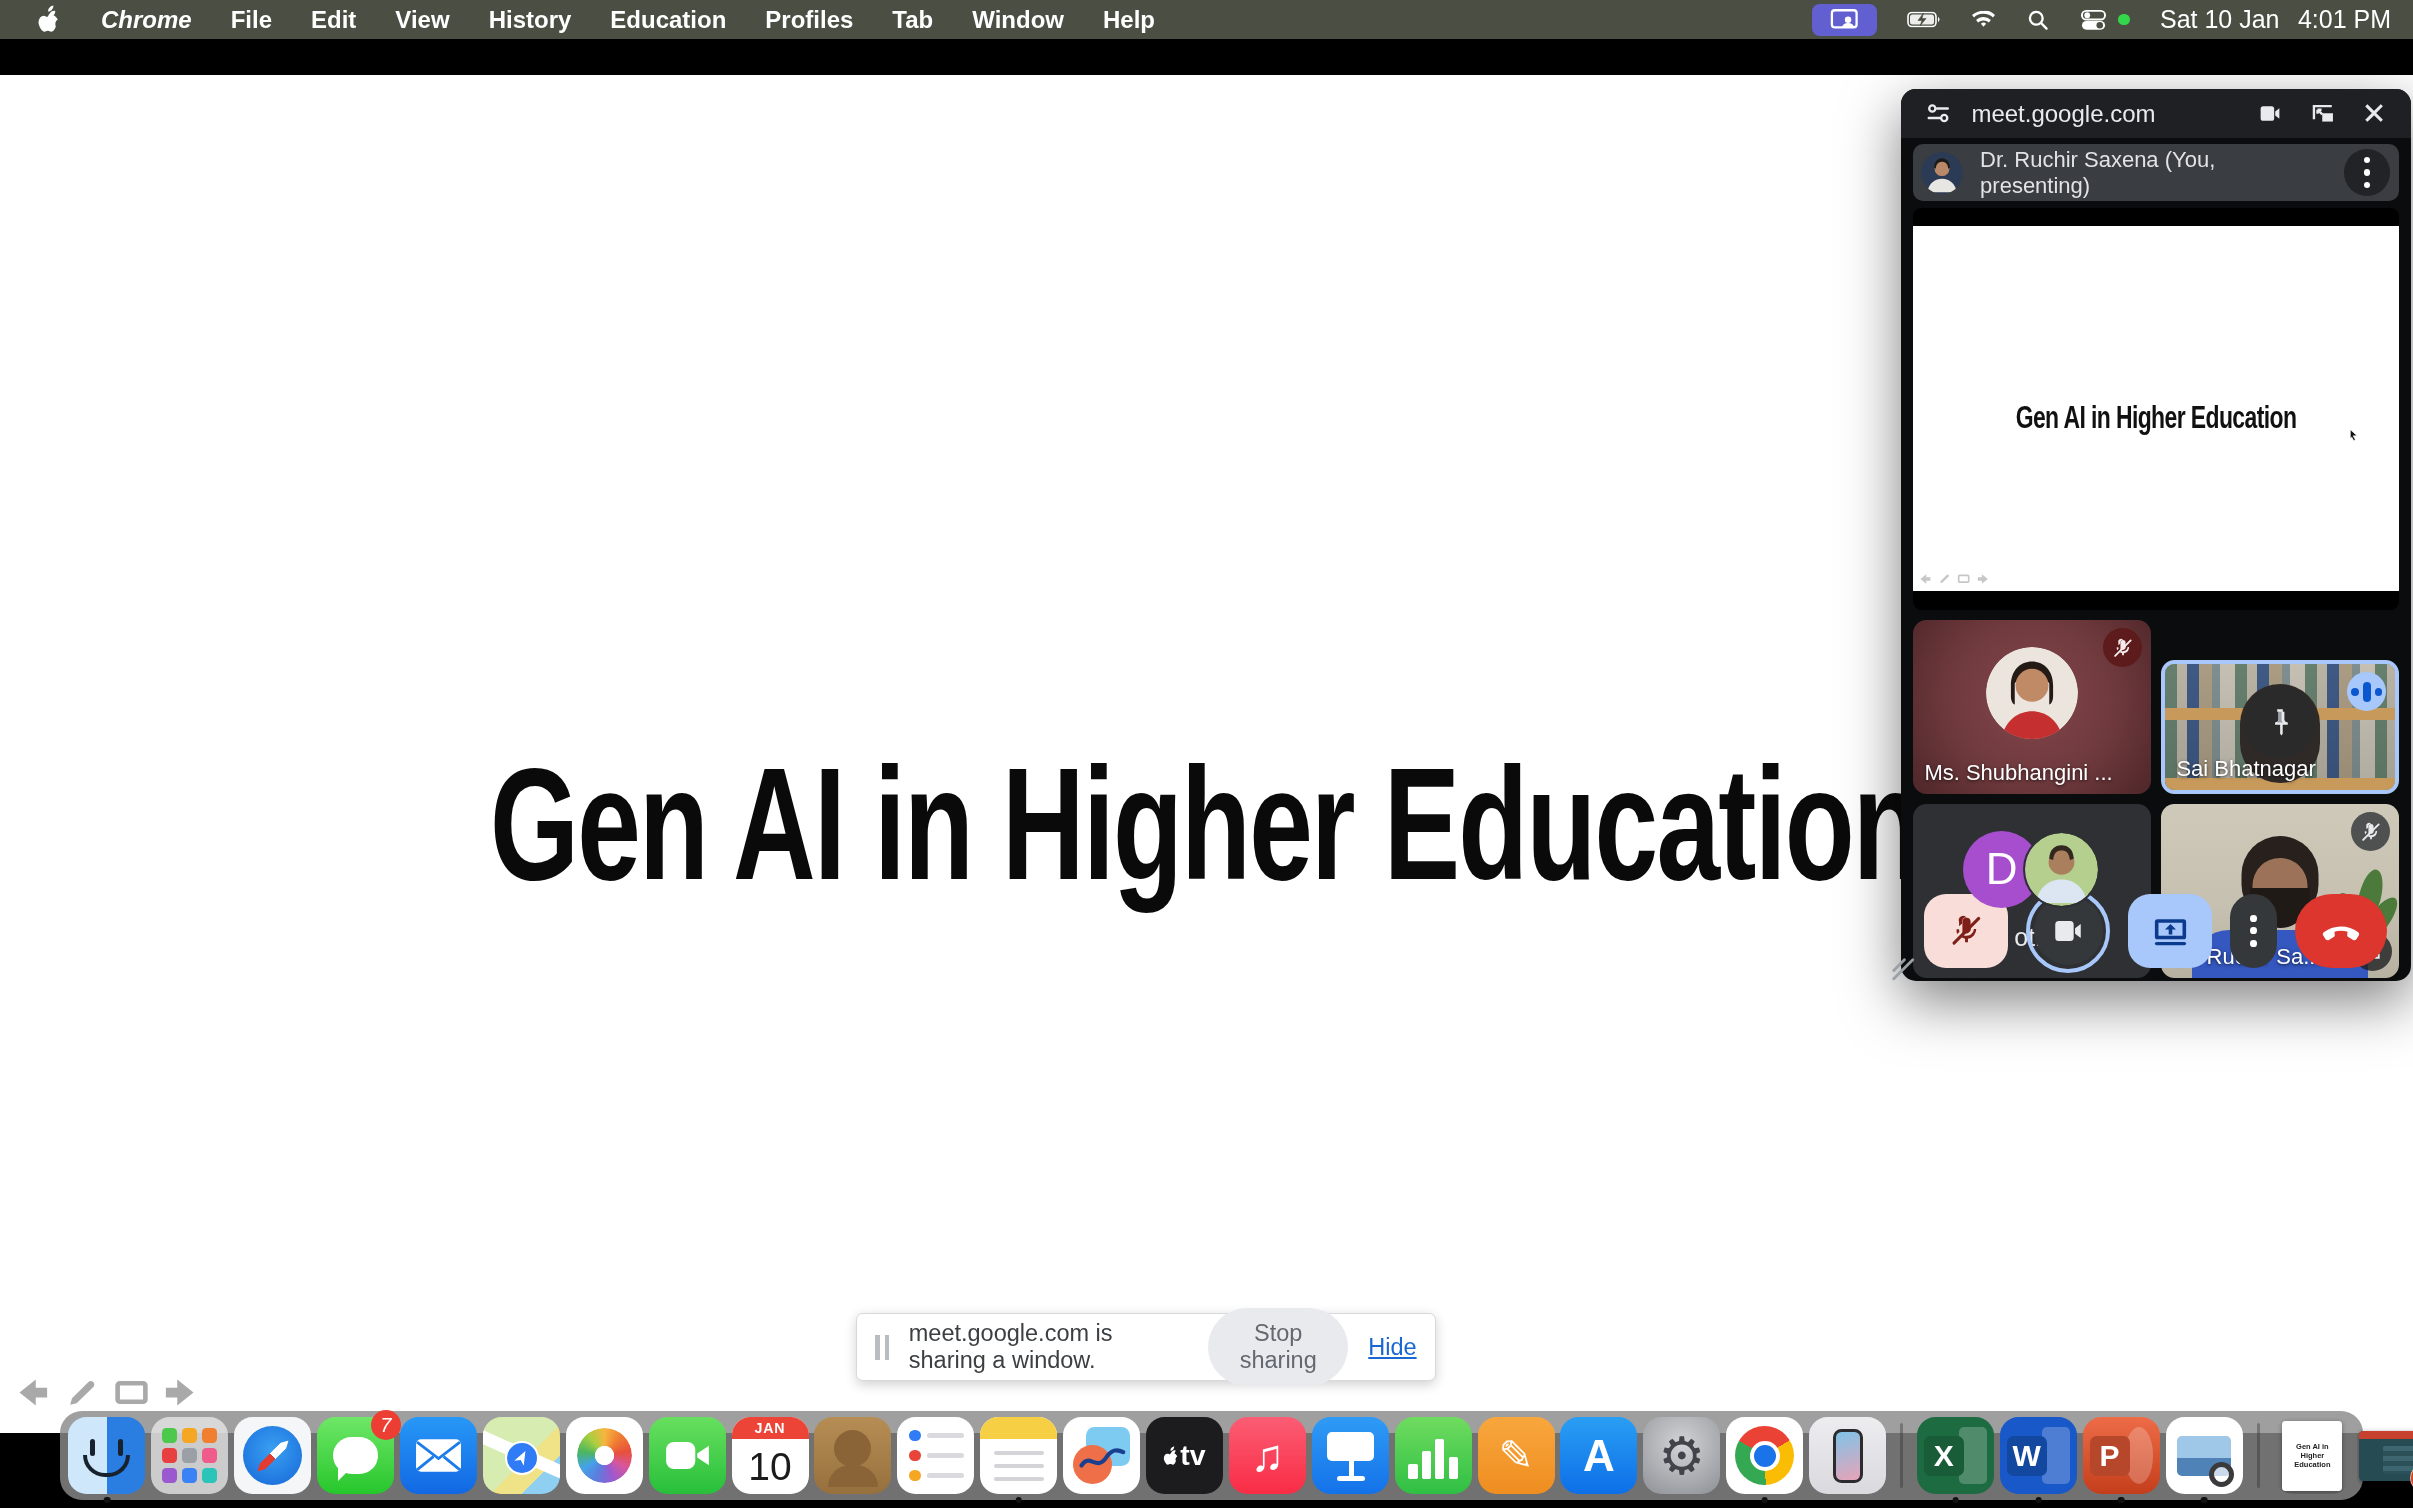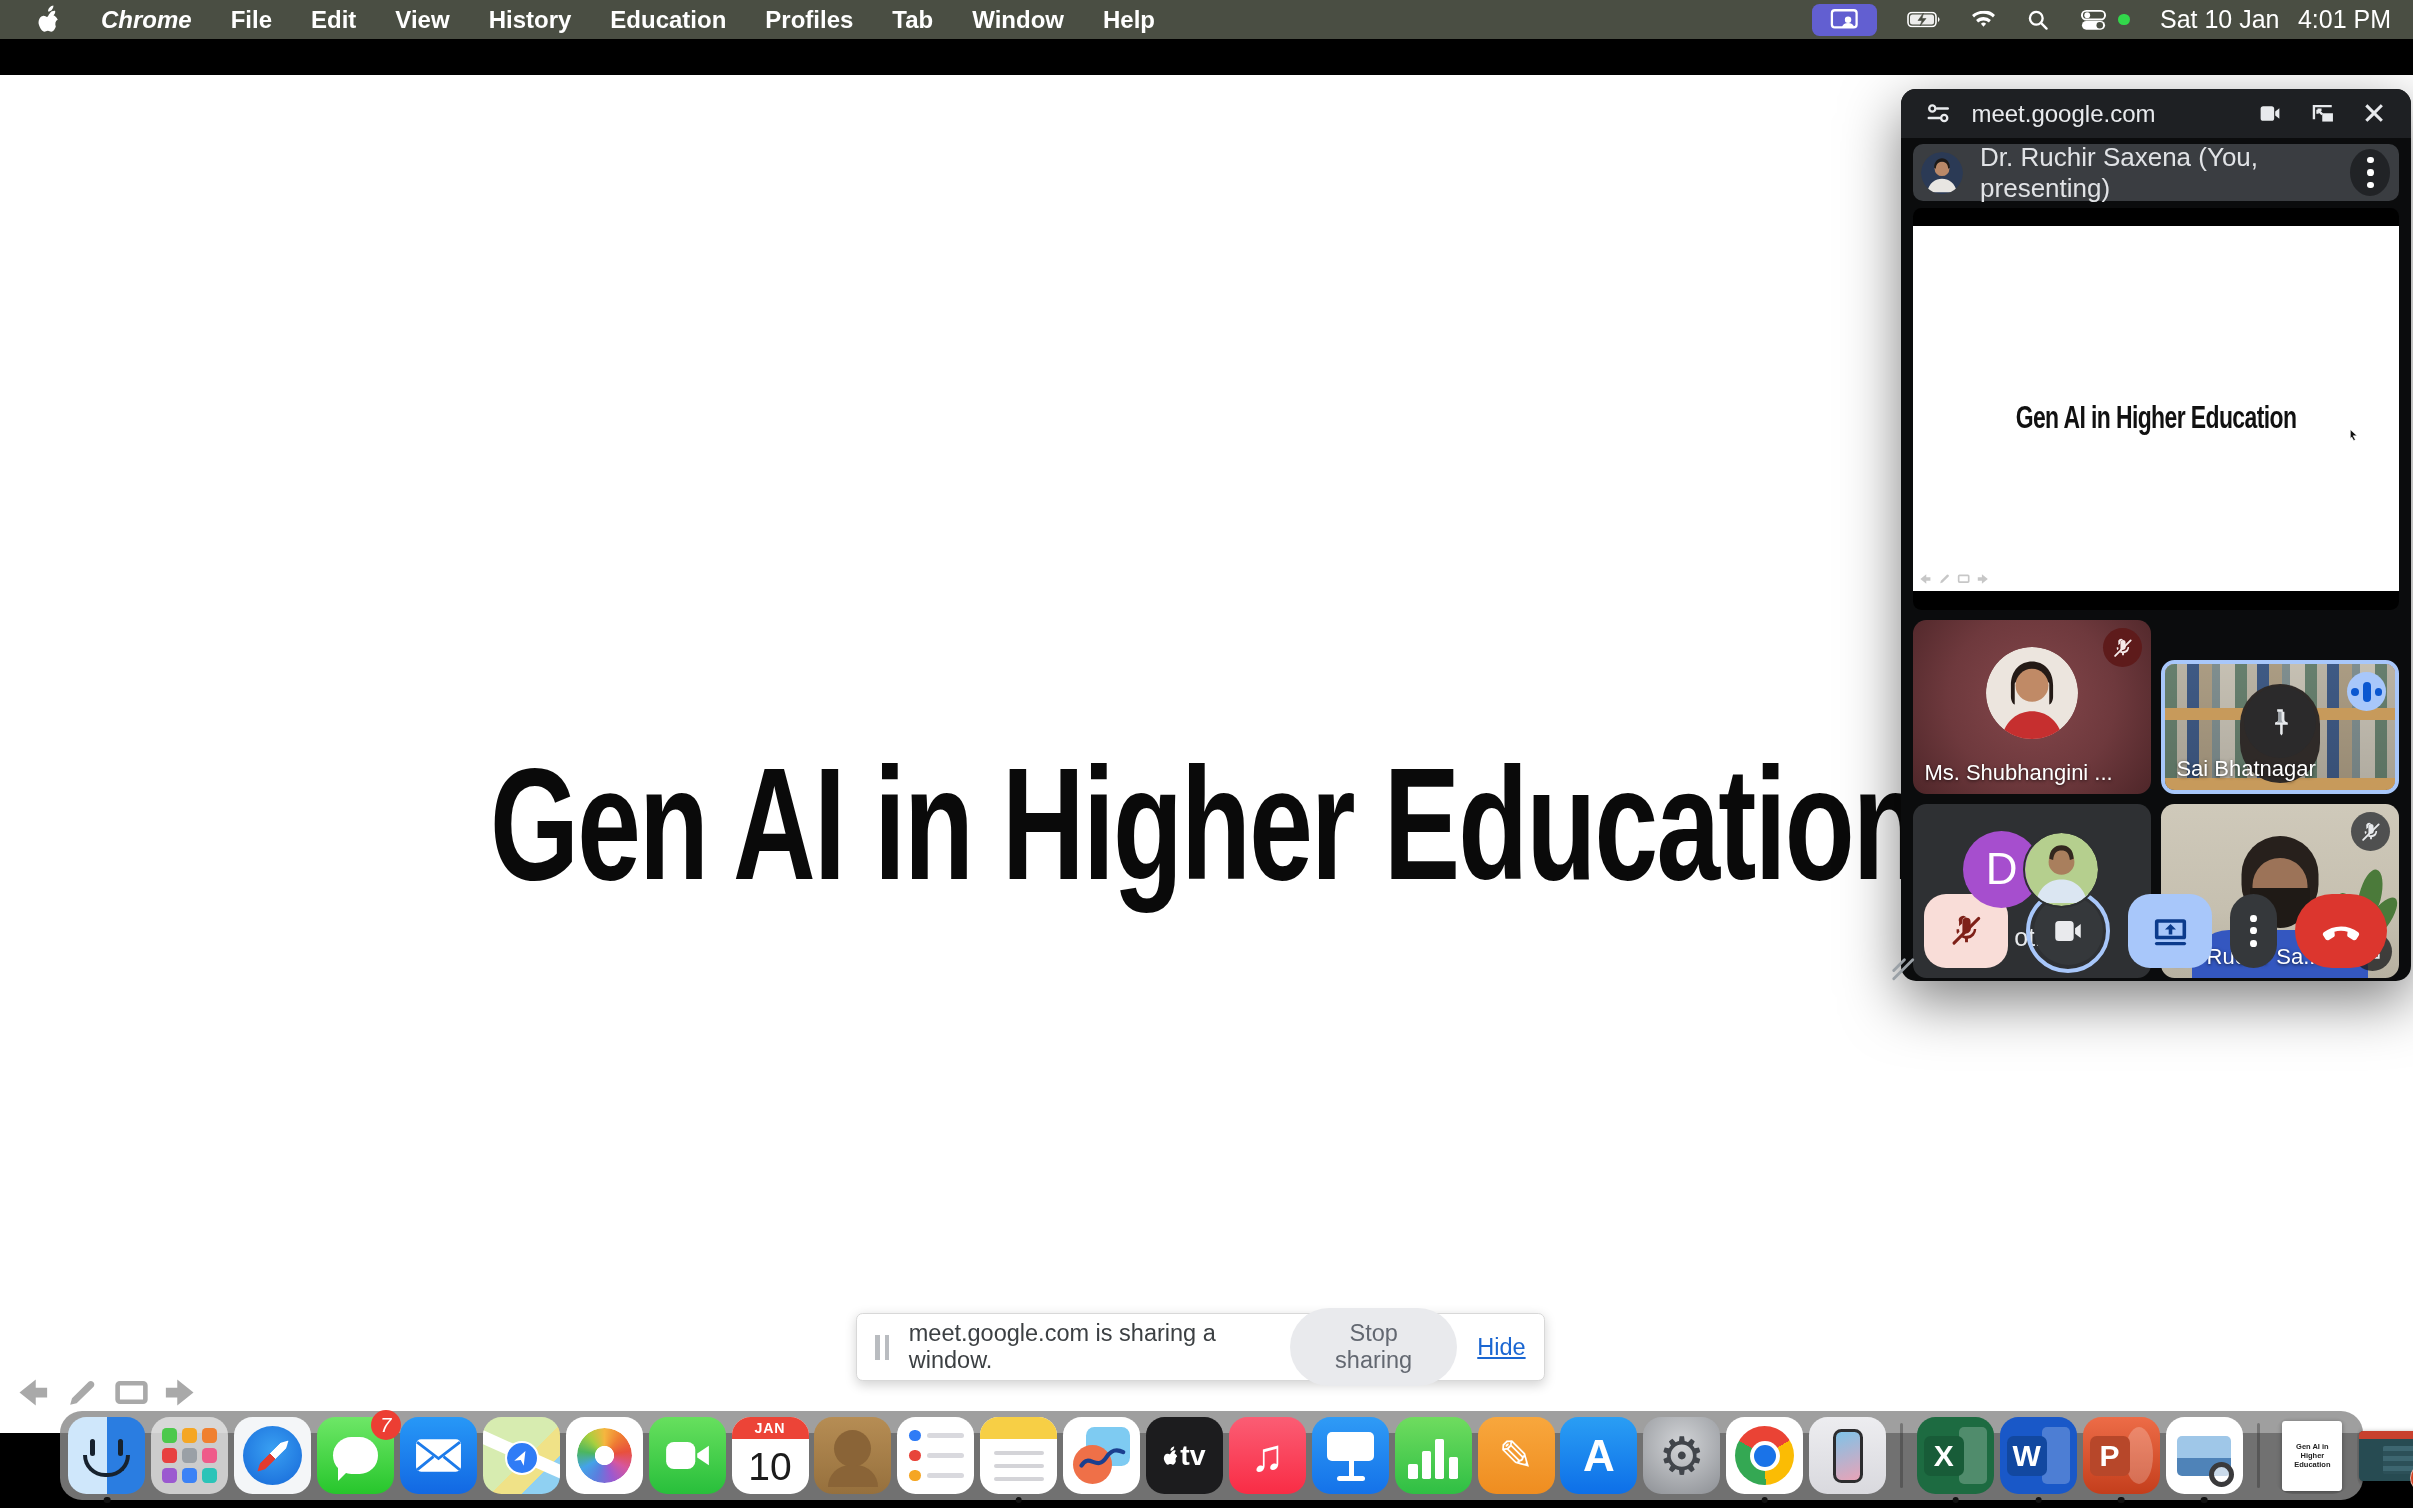--- a/index.html
+++ b/index.html
@@ -19,41 +19,41 @@
   .clock { display:flex; gap:18.4px; font-size:25px; }
 
   
   #slide-area { position:absolute; left:0; top:75px; width:2413px; height:1358px; background:#fff; z-index:1; }
   #slide-title { position:absolute; left:490px; top:670px; font-size:159px; font-weight:bold; color:#0a0a0a;
     white-space:nowrap; letter-spacing:-2.5px; transform:scaleX(.72); transform-origin:left center; line-height:1; }
   #pres-controls { position:absolute; left:13.4px; top:1373px; display:flex; gap:11.7px; align-items:center; z-index:2; opacity:.75; }
   #pres-controls svg { display:block; }
 
   
-  #share-toast { position:absolute; left:856px; top:1313px; width:689px; height:68px; background:#fff;
+  #share-toast { position:absolute; left:856px; top:1313px; width:580px; height:68px; background:#fff;
     border:1.7px solid #d8d8d8; border-radius:6.7px; box-shadow:0 3.4px 11.7px rgba(0,0,0,.18);
     display:flex; align-items:center; padding:0 18.4px; gap:20px; z-index:6; }
   .pause-bars { display:flex; gap:5px; }
   .pause-bars i { display:block; width:4.2px; height:25px; background:#b9bcc0; }
   #share-toast .msg { font-size:23.5px; color:#3c4043; }
   #stop-sharing-btn { margin-left:8.4px; background:#e9eaed; border:none; border-radius:837px; padding:11.7px 25px;
     font-size:23.5px; color:#636871; font-family:inherit; }
   #hide-link { font-size:23.5px; color:#1a66d2; text-decoration:underline; }
 
   
   #pip { position:absolute; left:1901px; top:89px; width:510px; height:892px; background:#0b0c0d;
     border-radius:15px; box-shadow:0 20px 59px rgba(0,0,0,.5); z-index:5; }
   #pip-header { position:absolute; left:0; top:0; width:100%; height:49px; background:#1e2023;
     border-radius:15px 15px 0 0; display:flex; align-items:center; padding:0 18.4px; gap:15px; color:#e8eaed; }
   #pip-header .title { font-size:24px; color:#e8eaed; }
   #pip-header .spacer { flex:1; }
   #pip-header .hicon { display:flex; align-items:center; justify-content:center; width:37px; height:37px; }
   .banner { position:absolute; left:11.7px; top:55px; width:486px; height:57px; background:#3a3d41; border-radius:10px;
     display:flex; align-items:center; padding:0 8.4px; gap:17px; }
-  .banner .btext { font-size:26px; color:#e1e3e6; }
+  .banner .btext { font-size:22px; color:#e1e3e6; }
   .banner .avatar { width:42px; height:42px; border-radius:50%; overflow:hidden; flex:0 0 auto; }
   .banner .menu-dots { margin-left:auto; width:47px; height:47px; border-radius:50%; background:#212326;
     display:flex; align-items:center; justify-content:center; }
   .dots-v { display:flex; flex-direction:column; gap:5.9px; }
   .dots-v i { width:6.7px; height:6.7px; border-radius:50%; background:#fff; }
 
   
   #pip-preview { position:absolute; left:11.7px; top:119px; width:486px; height:402px; background:#000; border-radius:8.4px; overflow:hidden; }
   #pip-preview .white { position:absolute; left:0; top:18.4px; width:486px; height:365px; background:#fff; }
   #pip-preview .ptitle { position:absolute; left:50%; top:174px; transform:translateX(-50%) scaleX(.74); white-space:nowrap;

